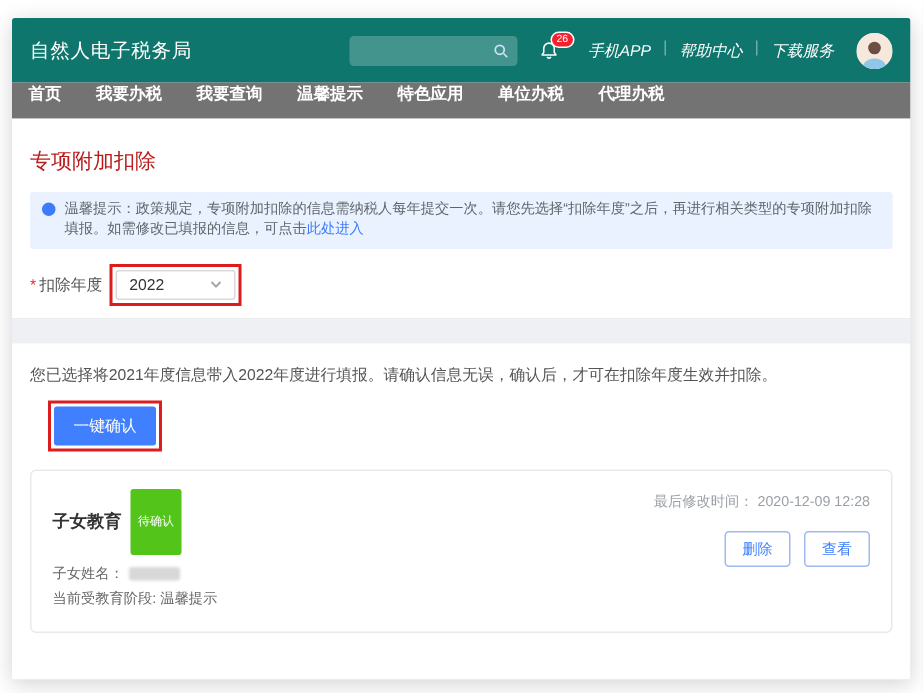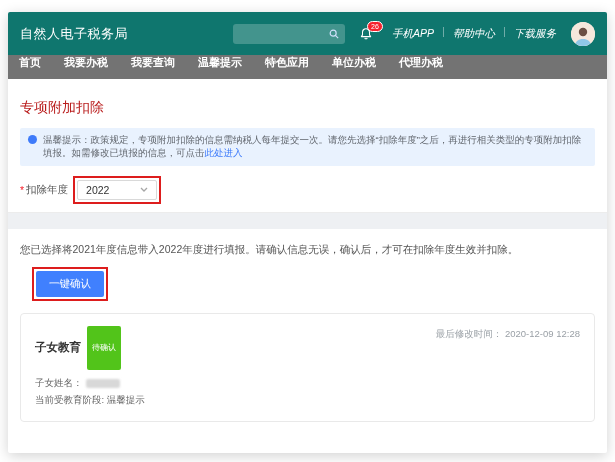--- a/index.html
+++ b/index.html
@@ -168,17 +168,21 @@
         </div>
         <div class="field-row">
           <span>当前受教育阶段:</span>
           <span>温馨提示</span>
         </div>
 
         <div class="record-meta">
           <span>最后修改时间：</span>
           <span>2020-12-09 12:28</span>
         </div>
+        <div class="record-actions">
+          <button class="btn-ghost">删除</button>
+          <button class="btn-ghost">查看</button>
+        </div>
       </div>
     </div>
 
   </div>
 </div>
 
 </body></html>

